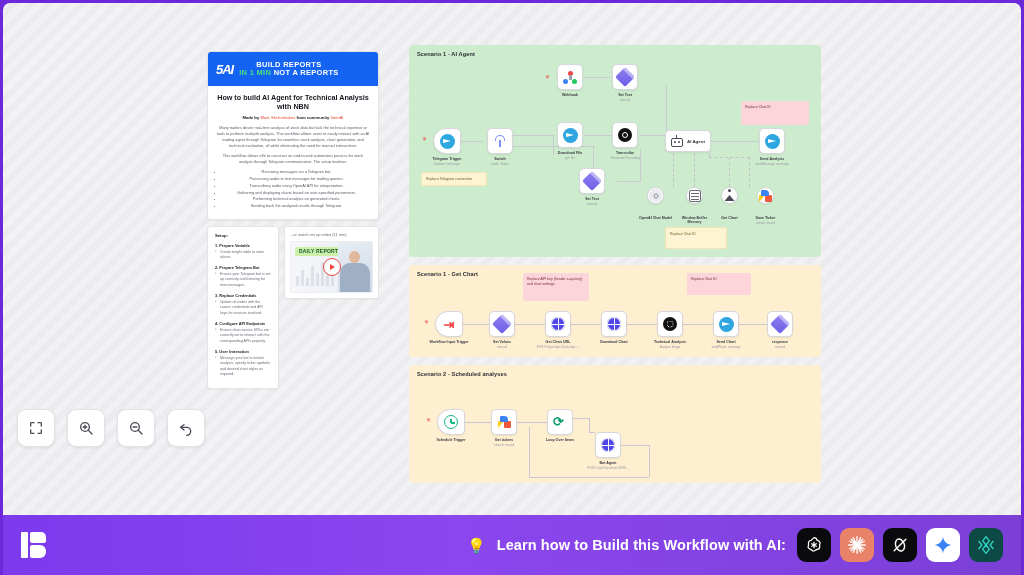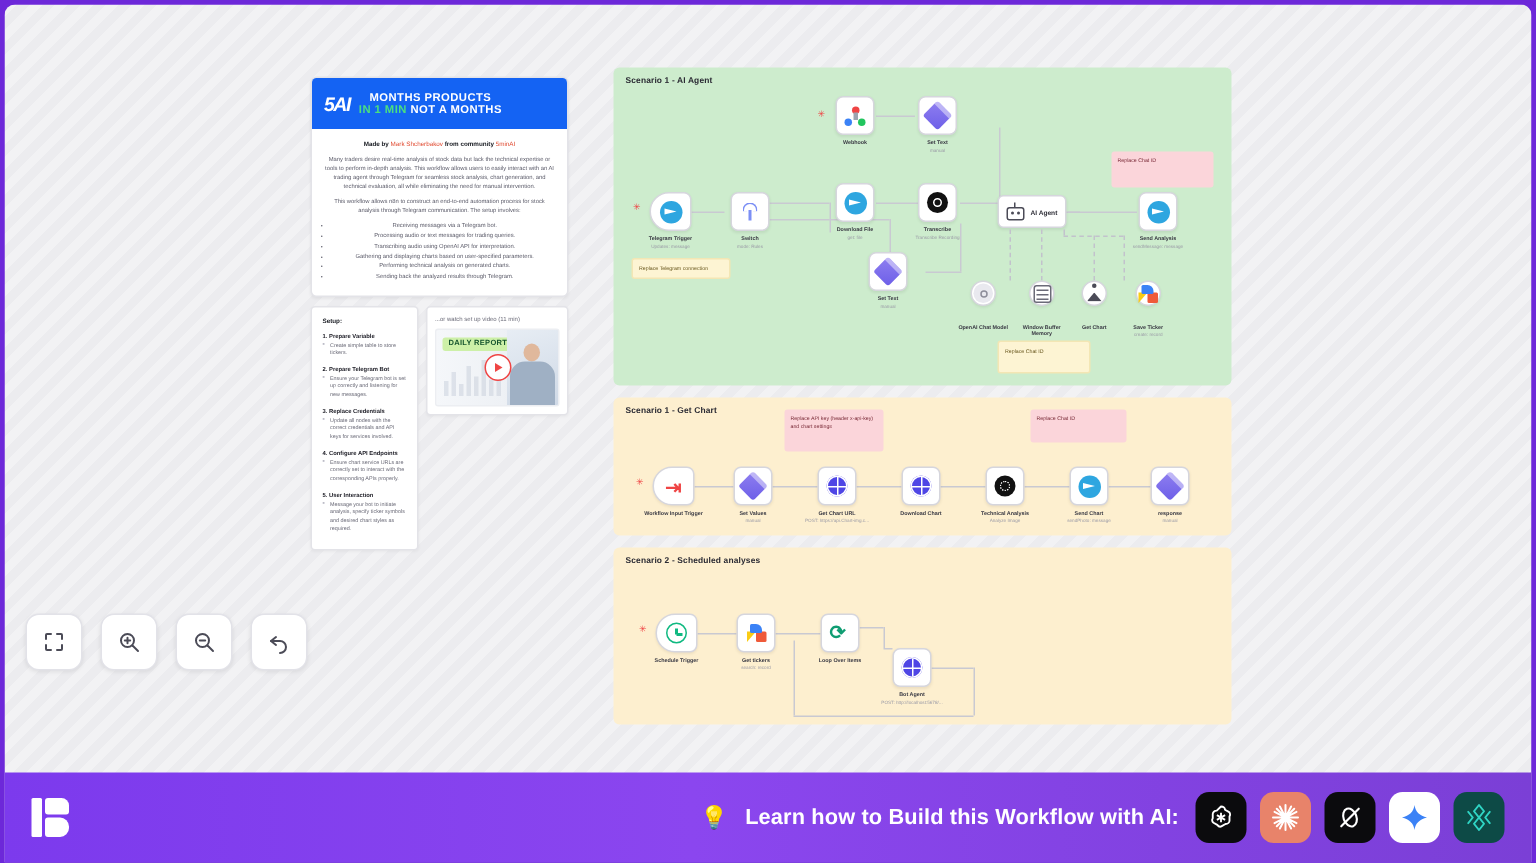--- a/index.html
+++ b/index.html
@@ -239,28 +239,29 @@
 <div class="app">
 
   <div class="canvas">
 
     <div class="doc-col">
 
       <div class="doc-card">
         <div class="banner">
           <div class="banner-logo">5AI</div>
           <div class="banner-txt">
-            <span class="banner-l1">MONTHS PRODUCTS</span>
+            <span class="banner-l1">BUILD REPORTS</span>
             <span class="banner-l2">
               <span class="grn">IN 1 MIN</span>
-              <span class="wht">NOT A MONTHS</span>
+              <span class="wht">NOT A REPORTS</span>
             </span>
           </div>
         </div>
         <div class="doc-body">
+          <h1 class="doc-title">How to build AI Agent for Technical Analysis with NBN</h1>
           <p class="doc-by">
             <b>Made by</b>
             <span class="lnk">Mark Shcherbakov</span>
             <b>from community</b>
             <span class="lnk">5minAI</span>
           </p>
           <p class="doc-p">Many traders desire real-time analysis of stock data but lack the technical expertise or tools to perform in-depth analysis. This workflow allows users to easily interact with an AI trading agent through Telegram for seamless stock analysis, chart generation, and technical evaluation, all while eliminating the need for manual intervention.</p>
           <p class="doc-p">This workflow allows n8n to construct an end-to-end automation process for stock analysis through Telegram communication. The setup involves:</p>
           <ul class="doc-ul">
             <li>Receiving messages via a Telegram bot.</li>

